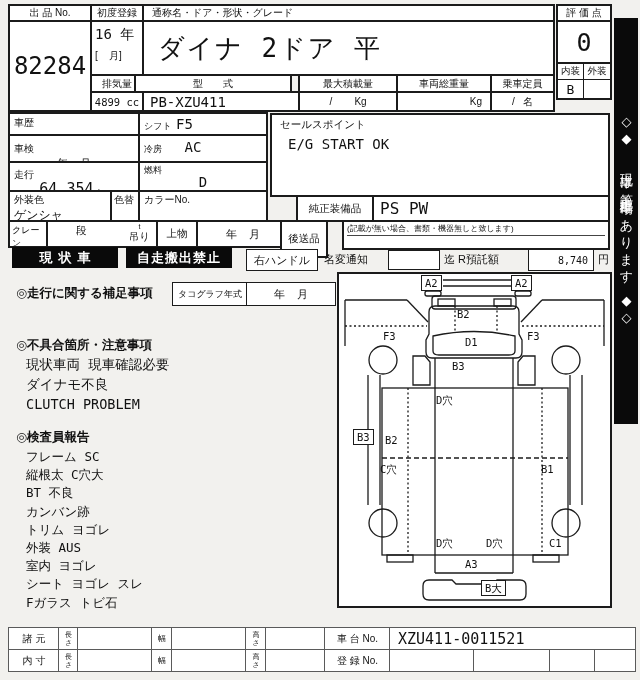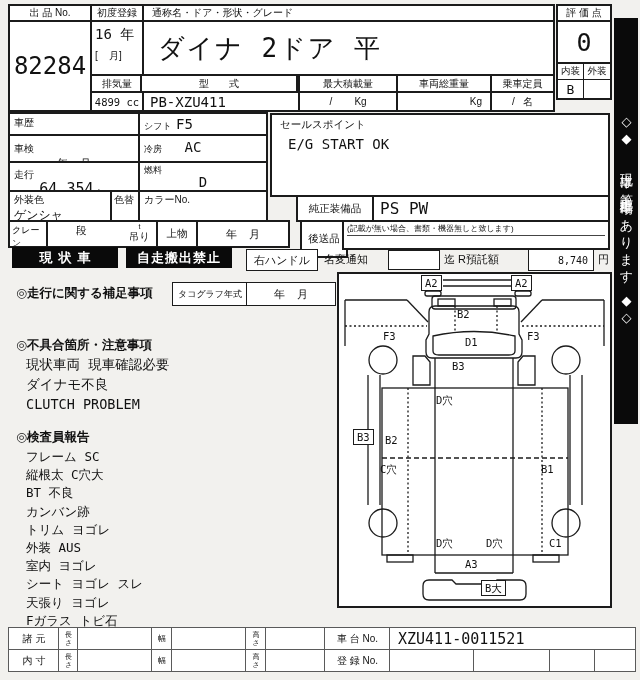--- a/index.html
+++ b/index.html
@@ -50,21 +50,21 @@
     </div>
     <div style="display:grid;grid-template-columns:1fr 1fr;height:19px;">
       <div class="cen typed" style="font-size:13px;border-right:1.5px solid #1b1b1b;">B</div>
       <div class="cen typed" style="font-size:13px;"></div>
     </div>
   </div>
 
   <div class="box cen lbl" style="left:90px;top:74px;width:54px;height:19px;">排気量</div>
   <div class="box cen typed" style="left:90px;top:91px;width:54px;height:21px;font-size:10.5px;">4899 cc</div>
 
-  <div class="box cen lbl ws" style="left:140px;top:74px;width:158px;height:19px;">型　　式</div>
+  <div class="box cen lbl ws" style="left:134px;top:74px;width:158px;height:19px;">型　　式</div>
   <div class="box typed" style="left:142px;top:91px;width:158px;height:21px;display:flex;align-items:center;padding-left:6px;font-size:14px;">PB-XZU411</div>
 
   <div class="box cen lbl" style="left:298px;top:74px;width:100px;height:19px;">最大積載量</div>
   <div class="box cen ws" style="left:298px;top:91px;width:100px;height:21px;font-size:10px;">/        Kg</div>
 
   <div class="box cen lbl" style="left:396px;top:74px;width:96px;height:19px;">車両総重量</div>
   <div class="box" style="left:396px;top:91px;width:96px;height:21px;display:flex;align-items:center;justify-content:flex-end;padding-right:8px;font-size:10px;">Kg</div>
 
   <div class="box cen lbl" style="left:490px;top:74px;width:65px;height:19px;">乗車定員</div>
   <div class="box cen ws" style="left:490px;top:91px;width:65px;height:21px;font-size:10px;">/   名</div>
@@ -119,21 +119,21 @@
   <div class="box cen ws" style="left:196px;top:220px;width:94px;height:28px;font-size:11px;">年    月</div>
 
   <div class="box" style="left:270px;top:113px;width:340px;height:84px;padding:3px 8px;">
     <div style="font-size:10.5px;">セールスポイント</div>
     <div class="typed" style="font-size:14px;margin:4px 0 0 8px;">E/G START OK</div>
   </div>
 
   <div class="box cen" style="left:296px;top:195px;width:78px;height:27px;font-size:10.5px;">純正装備品</div>
   <div class="box typed" style="left:372px;top:195px;width:238px;height:27px;display:flex;align-items:center;padding-left:6px;font-size:16px;">PS PW</div>
 
-  <div class="box cen" style="left:300px;top:220px;width:48px;height:38px;font-size:10.5px;">後送品</div>
+  <div class="box cen" style="left:280px;top:220px;width:48px;height:38px;font-size:10.5px;">後送品</div>
   <div class="box" style="left:342px;top:220px;width:268px;height:30px;padding:1px 3px;">
     <div style="font-size:8px;border-bottom:1px solid #444;padding-bottom:1px;">(記載が無い場合、書類・機器無しと致します)</div>
   </div>
 
   <div class="badge" style="left:12px;top:247px;width:106px;height:21px;letter-spacing:6px;padding-left:6px;">現状車</div>
   <div class="badge" style="left:126px;top:247px;width:106px;height:21px;letter-spacing:1px;">自走搬出禁止</div>
 
   <div class="box cen thin" style="left:246px;top:249px;width:72px;height:22px;font-size:11px;">右ハンドル</div>
   <div class="freetext" style="left:324px;top:252px;font-size:11px;">名変通知</div>
   <div class="box thin" style="left:388px;top:250px;width:52px;height:20px;"></div>
@@ -154,21 +154,20 @@
   <div class="freetext" style="left:16px;top:429px;font-size:12.5px;font-weight:bold;">◎検査員報告</div>
   <div style="position:absolute;left:26px;top:448px;line-height:18.2px;font-size:12.5px;">
     <div class="typed">フレーム SC</div>
     <div class="typed">縦根太 C穴大</div>
     <div class="typed">BT 不良</div>
     <div class="typed">カンバン跡</div>
     <div class="typed">トリム ヨゴレ</div>
     <div class="typed">外装 AUS</div>
     <div class="typed">室内 ヨゴレ</div>
     <div class="typed">シート ヨゴレ スレ</div>
-    <div class="typed">天張り ヨゴレ</div>
     <div class="typed">Fガラス トビ石</div>
   </div>
 
   <div class="box" style="left:337px;top:272px;width:275px;height:336px;">
     <svg width="271" height="332" viewBox="0 0 271 332">
       <g fill="none" stroke="#1b1b1b" stroke-width="1.3">
 
         <line x1="104" y1="6" x2="173" y2="6"></line>
           <line x1="104" y1="12" x2="173" y2="12"></line>
         <rect x="86" y="17" width="16" height="5" rx="2"></rect>

